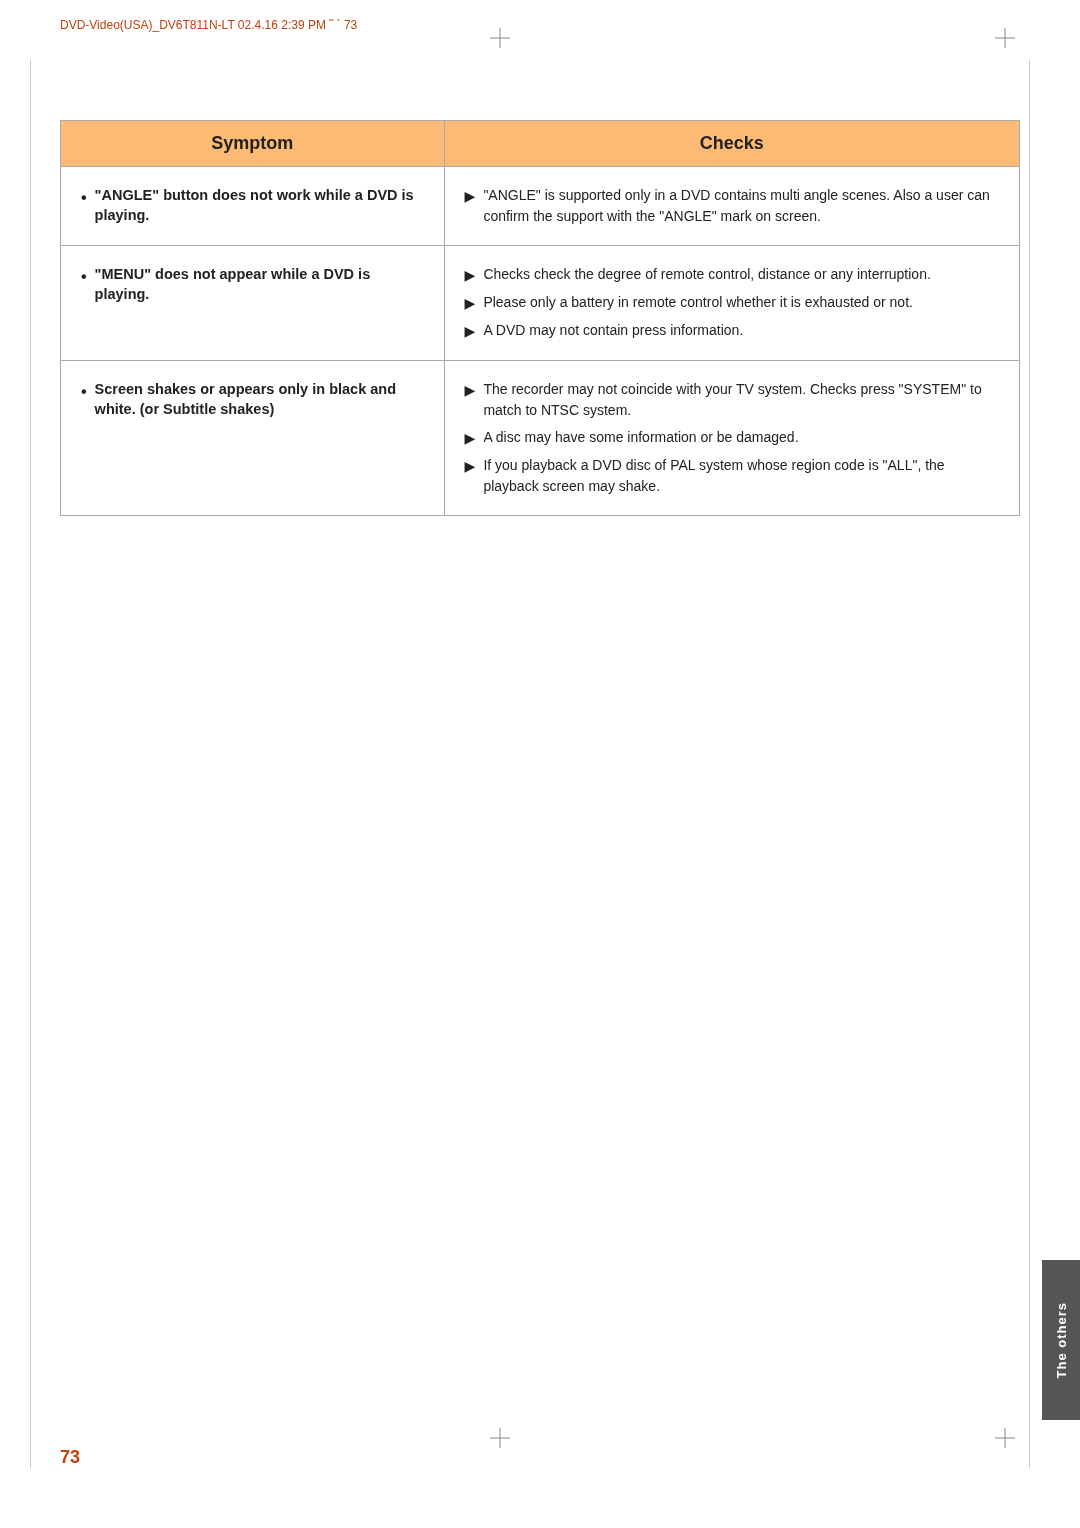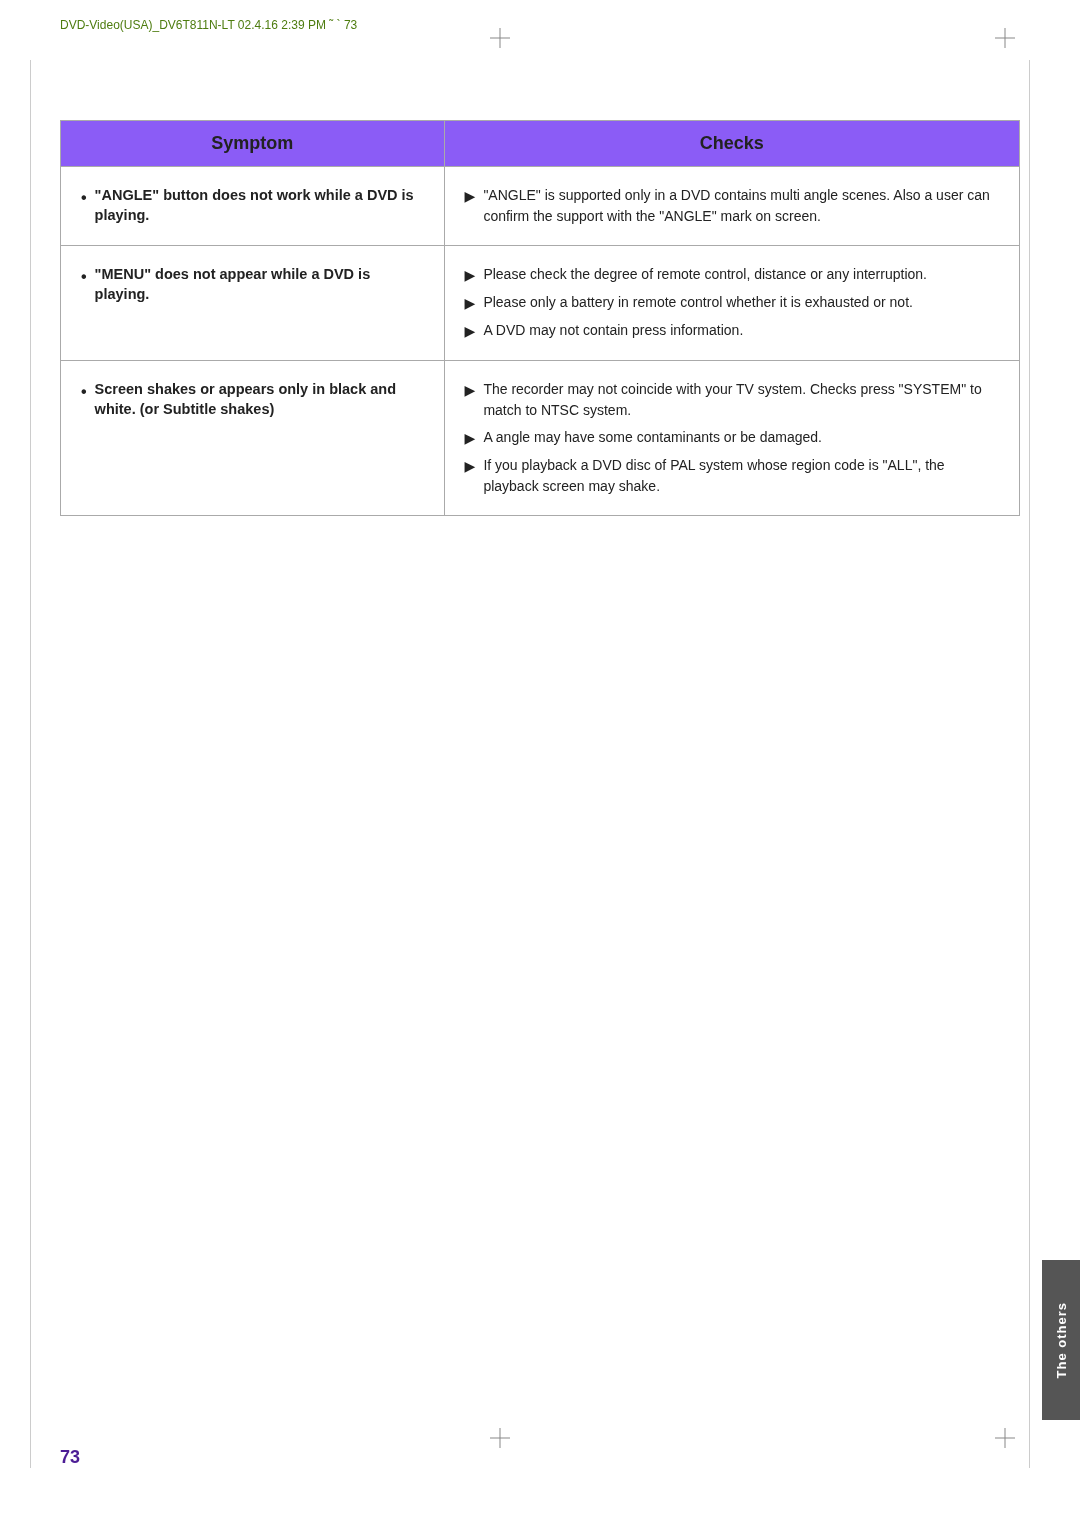--- a/index.html
+++ b/index.html
@@ -16,21 +16,21 @@
 
     
     .page-header {
       position: absolute;
       top: 18px;
       left: 60px;
       right: 80px;
       display: flex;
       align-items: center;
       font-size: 12px;
-      color: #4d7c0f;
+      color: #c2410c;
     }
 
     .header-text {
       flex: 1;
     }
 
     
     .side-tab {
       position: absolute;
       right: 0;
@@ -52,21 +52,21 @@
       letter-spacing: 1px;
     }
 
     
     .page-number {
       position: absolute;
       bottom: 60px;
       left: 60px;
       font-size: 18px;
       font-weight: bold;
-      color: #4c1d95;
+      color: #c2410c;
     }
 
     
     .crosshair {
       position: absolute;
       width: 20px;
       height: 20px;
     }
 
     .crosshair::before {
@@ -105,21 +105,21 @@
       border-collapse: collapse;
       border: 1.5px solid #aaa;
     }
 
     .trouble-table th {
       padding: 12px 20px;
       border: 1.5px solid #aaa;
       text-align: center;
       font-size: 18px;
       font-weight: bold;
-      background: #8b5cf6;
+      background: #fdba74;
     }
 
     .trouble-table th.symptom-header {
       width: 40%;
     }
 
     .trouble-table th.checks-header {
       width: 60%;
       text-align: center;
     }
@@ -238,21 +238,21 @@
         <tr>
           <td class="symptom-cell">
             <div class="symptom-item">
               <span class="bullet">•</span>
               <span>"MENU" does not appear while a DVD is playing.</span>
             </div>
           </td>
           <td class="checks-cell">
             <div class="check-item">
               <span class="arrow">▶</span>
-              <span class="check-text">Please check the degree of remote control, distance or any interruption.</span>
+              <span class="check-text">Checks check the degree of remote control, distance or any interruption.</span>
             </div>
             <div class="check-item">
               <span class="arrow">▶</span>
               <span class="check-text">Please only a battery in remote control whether it is exhausted or not.</span>
             </div>
             <div class="check-item">
               <span class="arrow">▶</span>
               <span class="check-text">A DVD may not contain press information.</span>
             </div>
           </td>
@@ -264,21 +264,21 @@
               <span>Screen shakes or appears only in black and white. (or Subtitle shakes)</span>
             </div>
           </td>
           <td class="checks-cell">
             <div class="check-item">
               <span class="arrow">▶</span>
               <span class="check-text">The recorder may not coincide with your TV system. Checks press "SYSTEM" to match to NTSC system.</span>
             </div>
             <div class="check-item">
               <span class="arrow">▶</span>
-              <span class="check-text">A angle may have some contaminants or be damaged.</span>
+              <span class="check-text">A disc may have some information or be damaged.</span>
             </div>
             <div class="check-item">
               <span class="arrow">▶</span>
               <span class="check-text">If you playback a DVD disc of PAL system whose region code is "ALL", the playback screen may shake.</span>
             </div>
           </td>
         </tr>
       </tbody>
   </table>
 </div>

